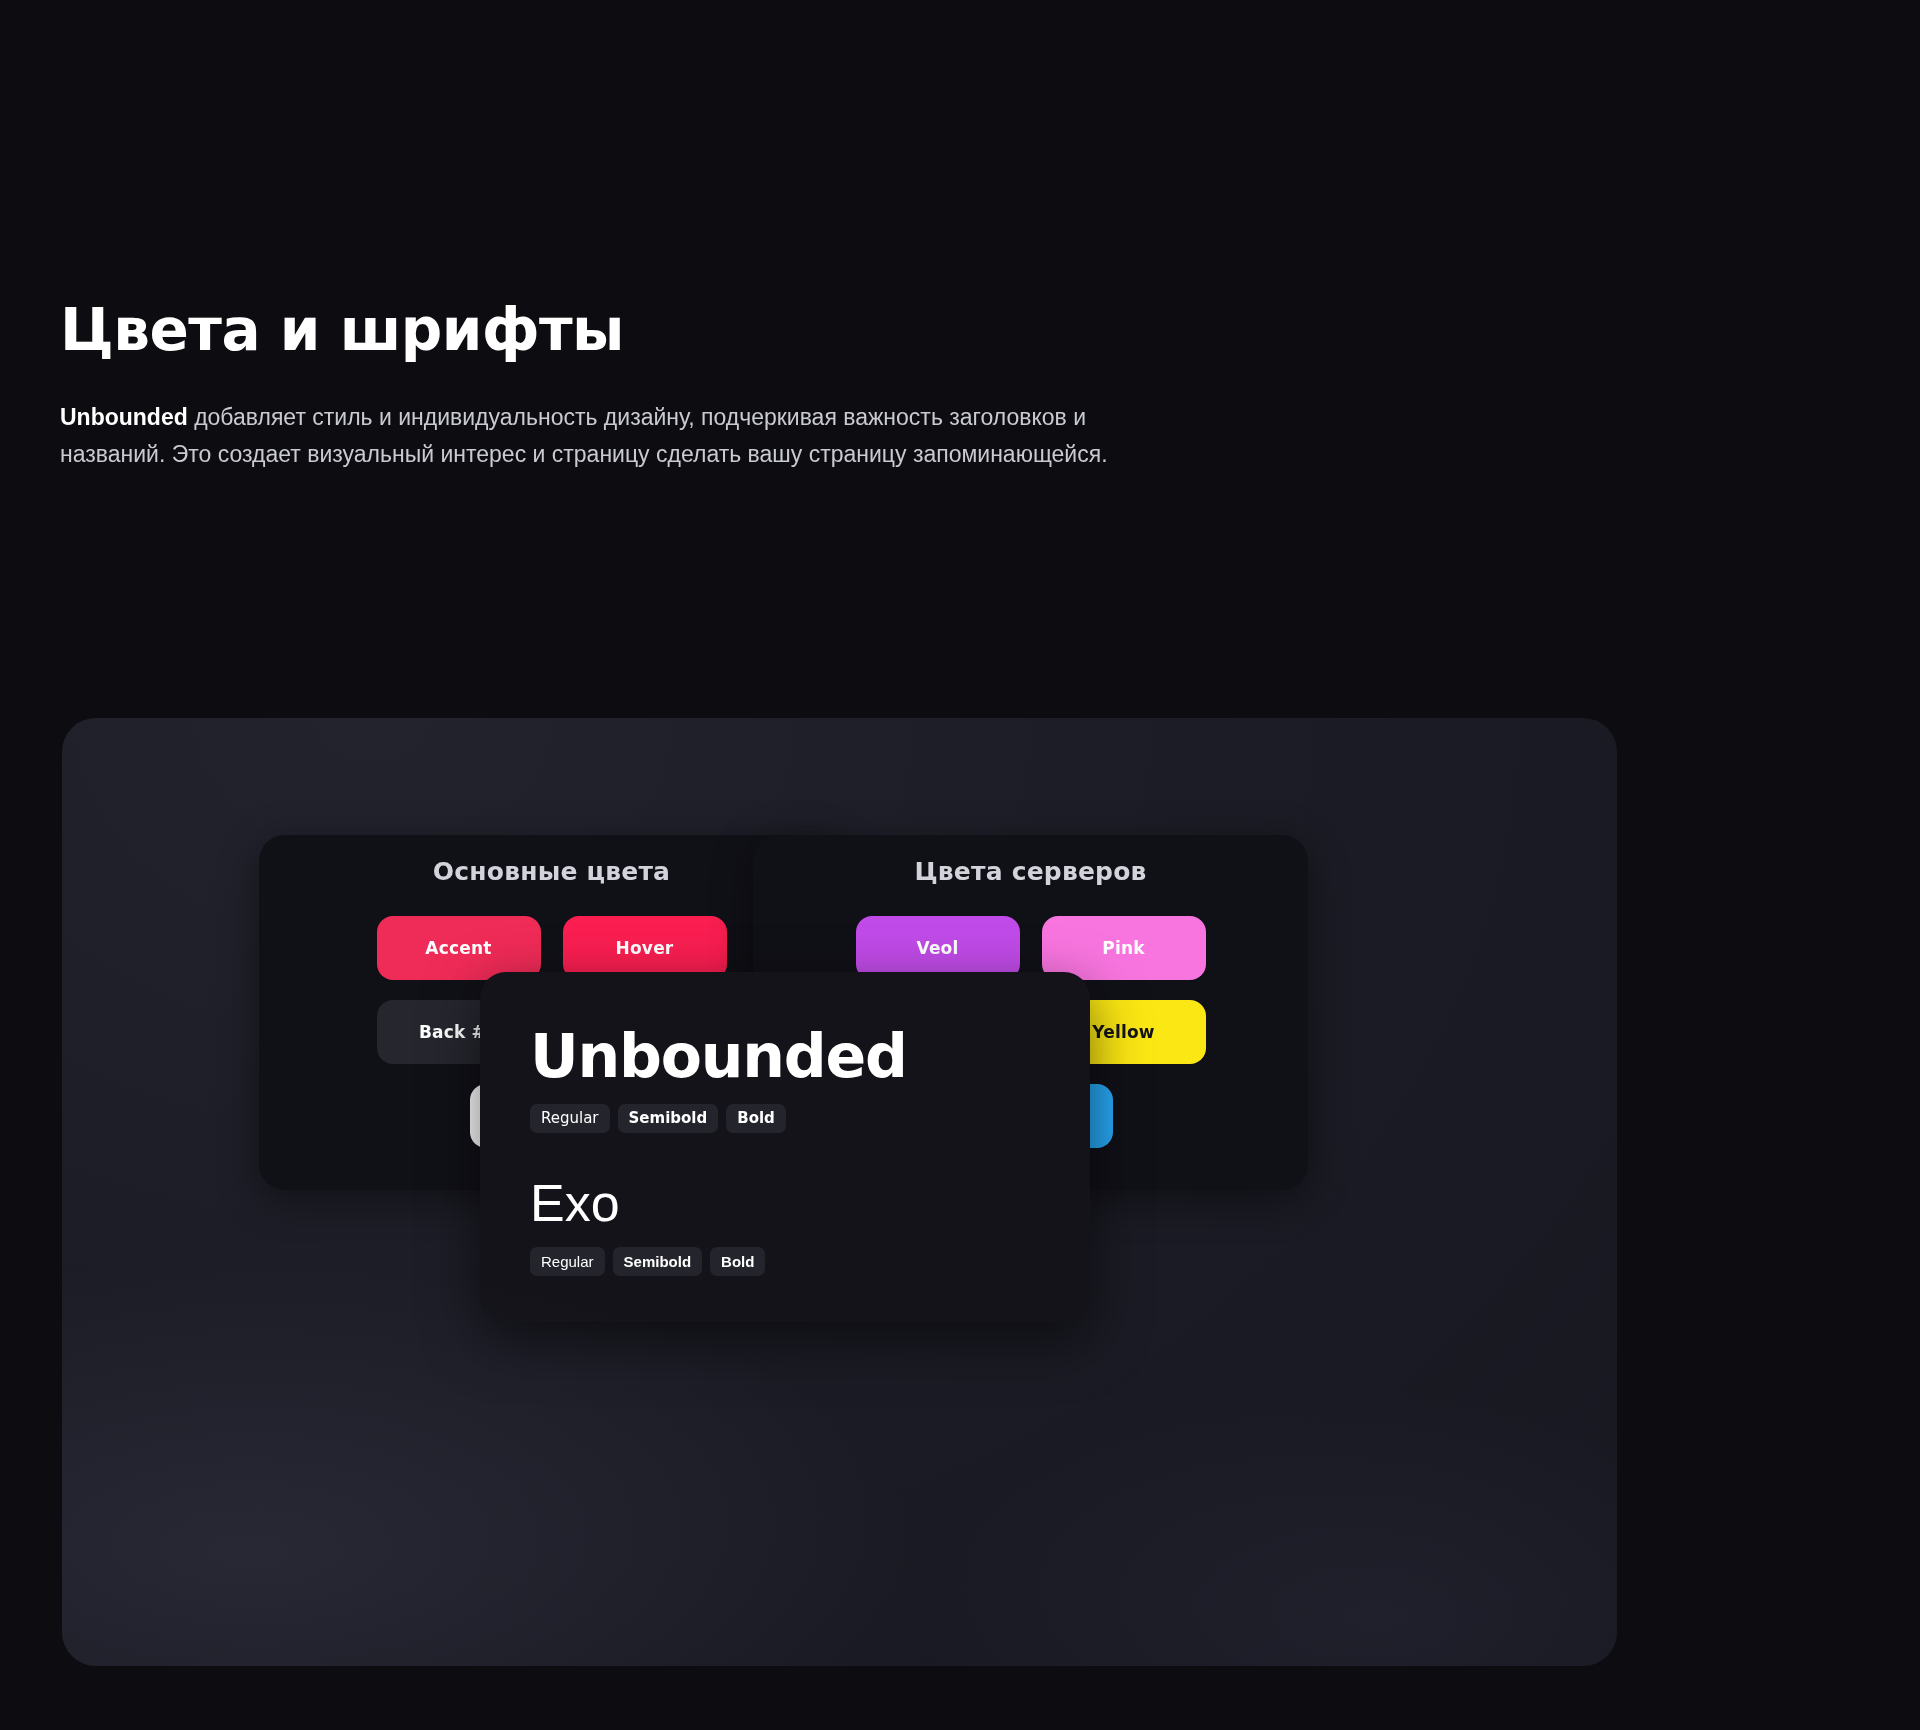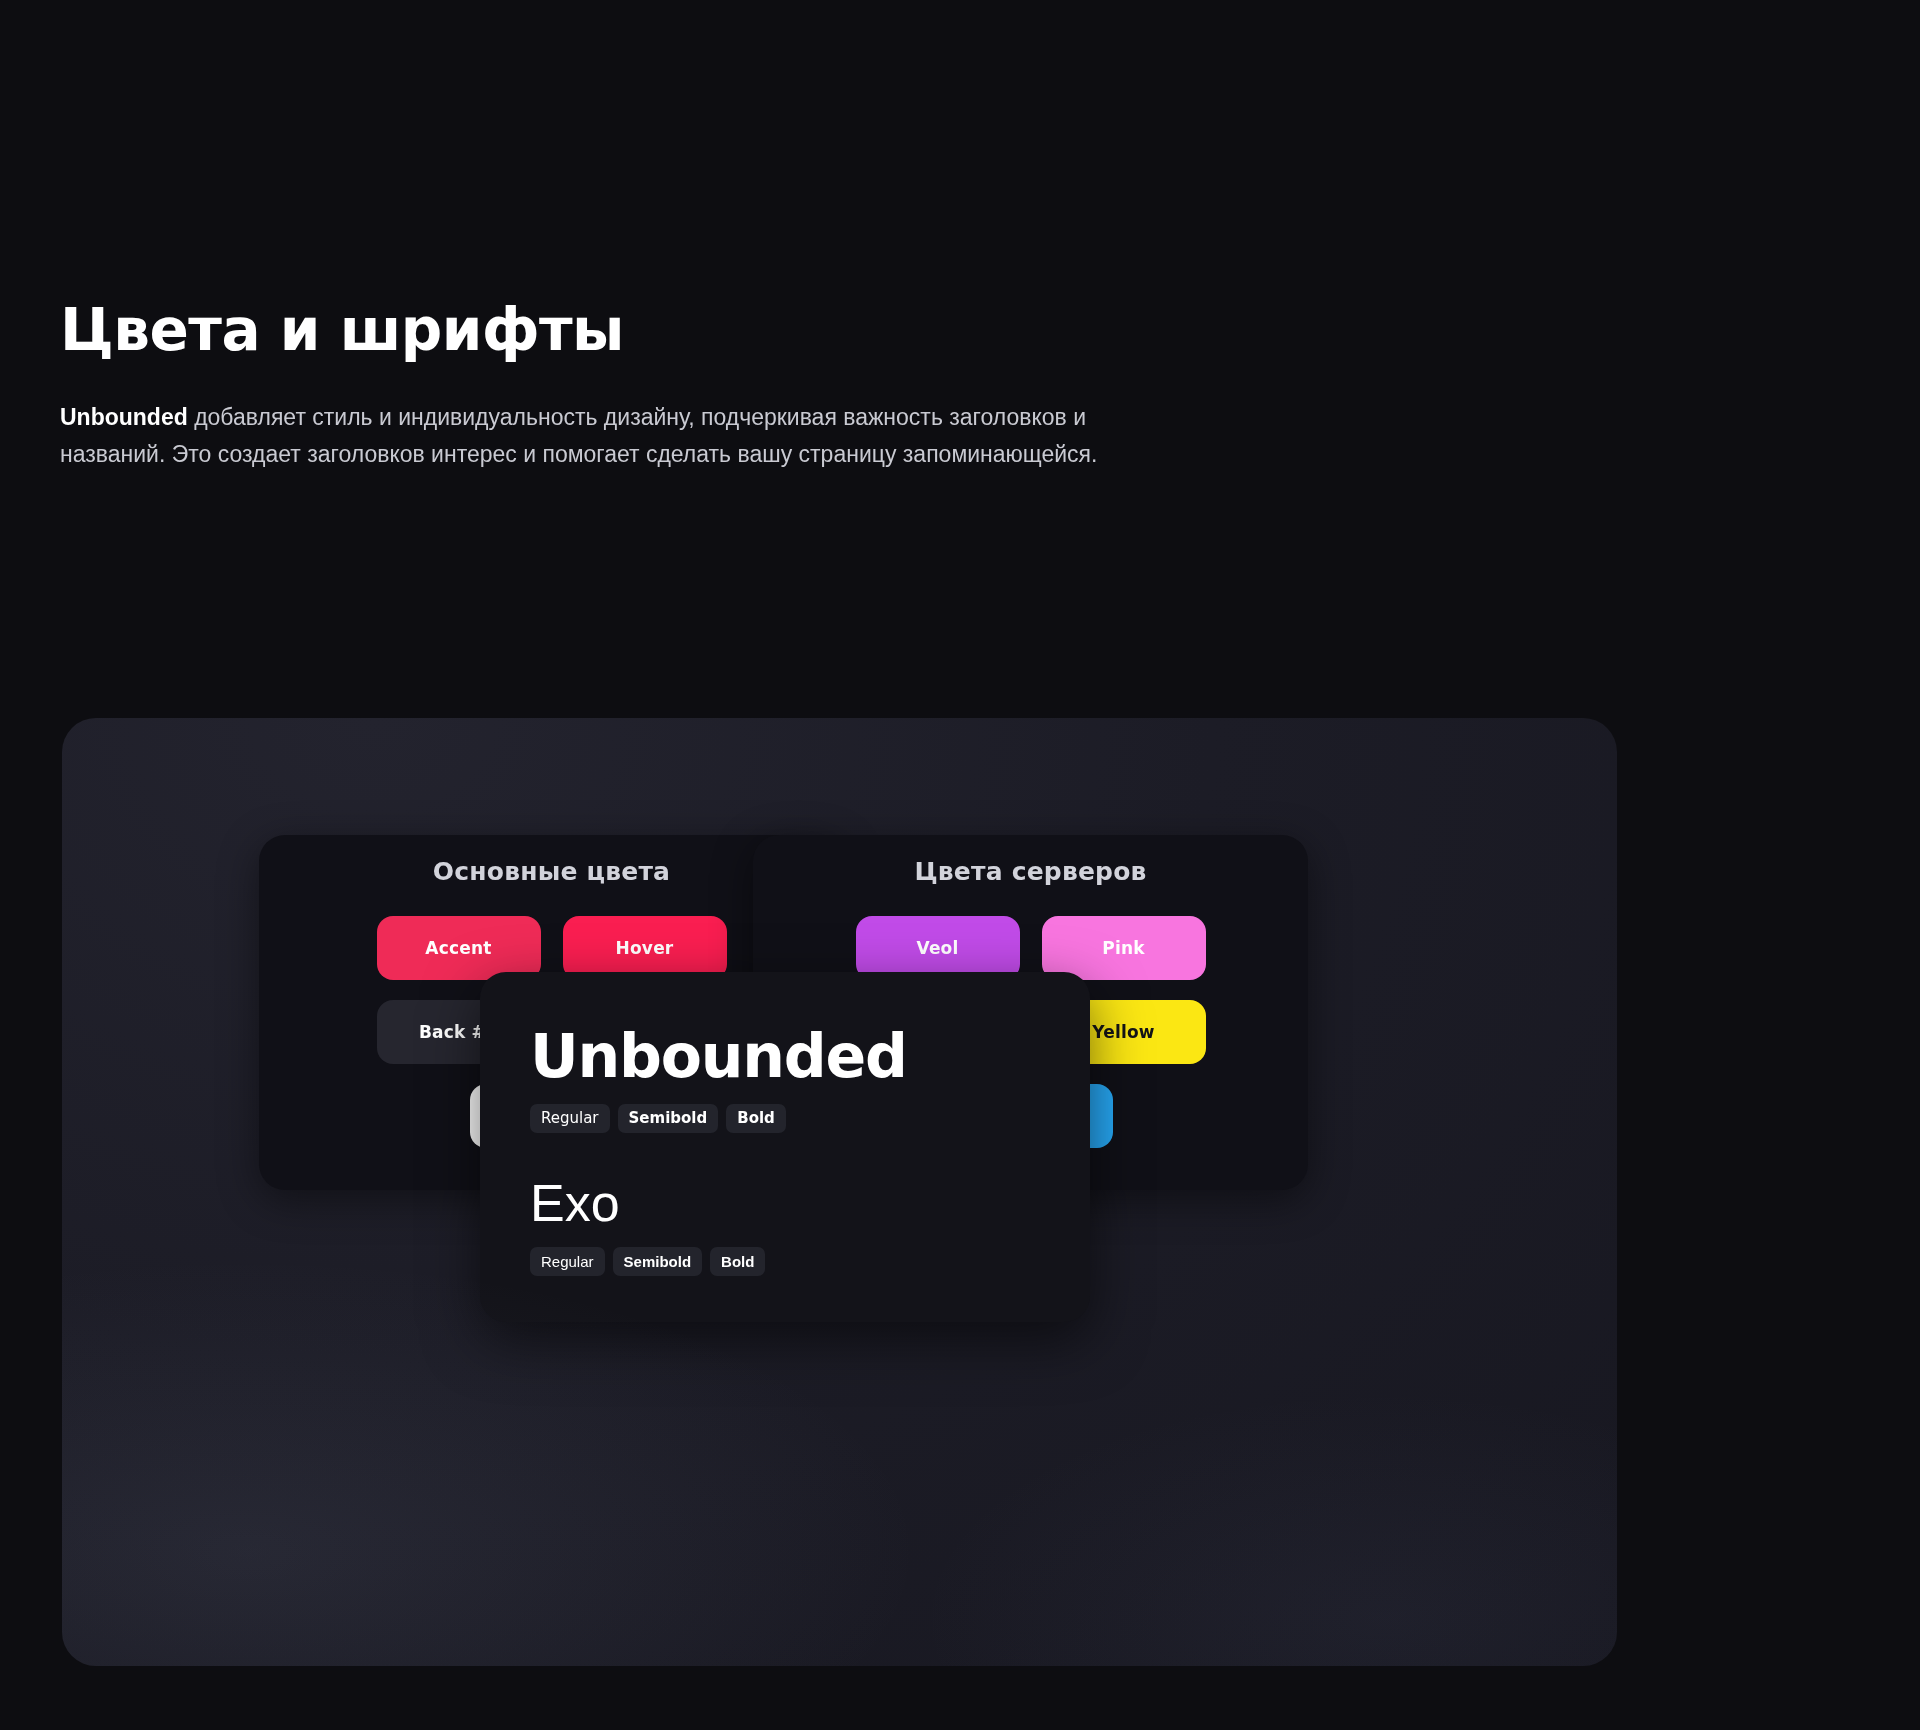--- a/index.html
+++ b/index.html
@@ -194,21 +194,21 @@
 </style>
 </head>
 <body>
 
 <div class="page">
 
   <section class="intro">
     <h1 class="page-title">Цвета и шрифты</h1>
 
     <p class="intro-para">
-      <strong>Unbounded</strong><span> добавляет стиль и индивидуальность дизайну, подчеркивая важность заголовков и названий. Это создает заголовков интерес и помогает сделать вашу страницу запоминающейся.</span>
+      <strong>Unbounded</strong><span> добавляет стиль и индивидуальность дизайну, подчеркивая важность заголовков и названий. Это создает визуальный интерес и страницу сделать вашу страницу запоминающейся.</span>
     </p>
 
   </section>
 
   <section class="showcase">
 
     <div class="color-card" id="card-primary">
       <div class="card-title">Основные цвета</div>
       <div class="swatch-grid">
         <div class="swatch" style="background: rgb(239, 43, 87); color: rgb(255, 255, 255);">

